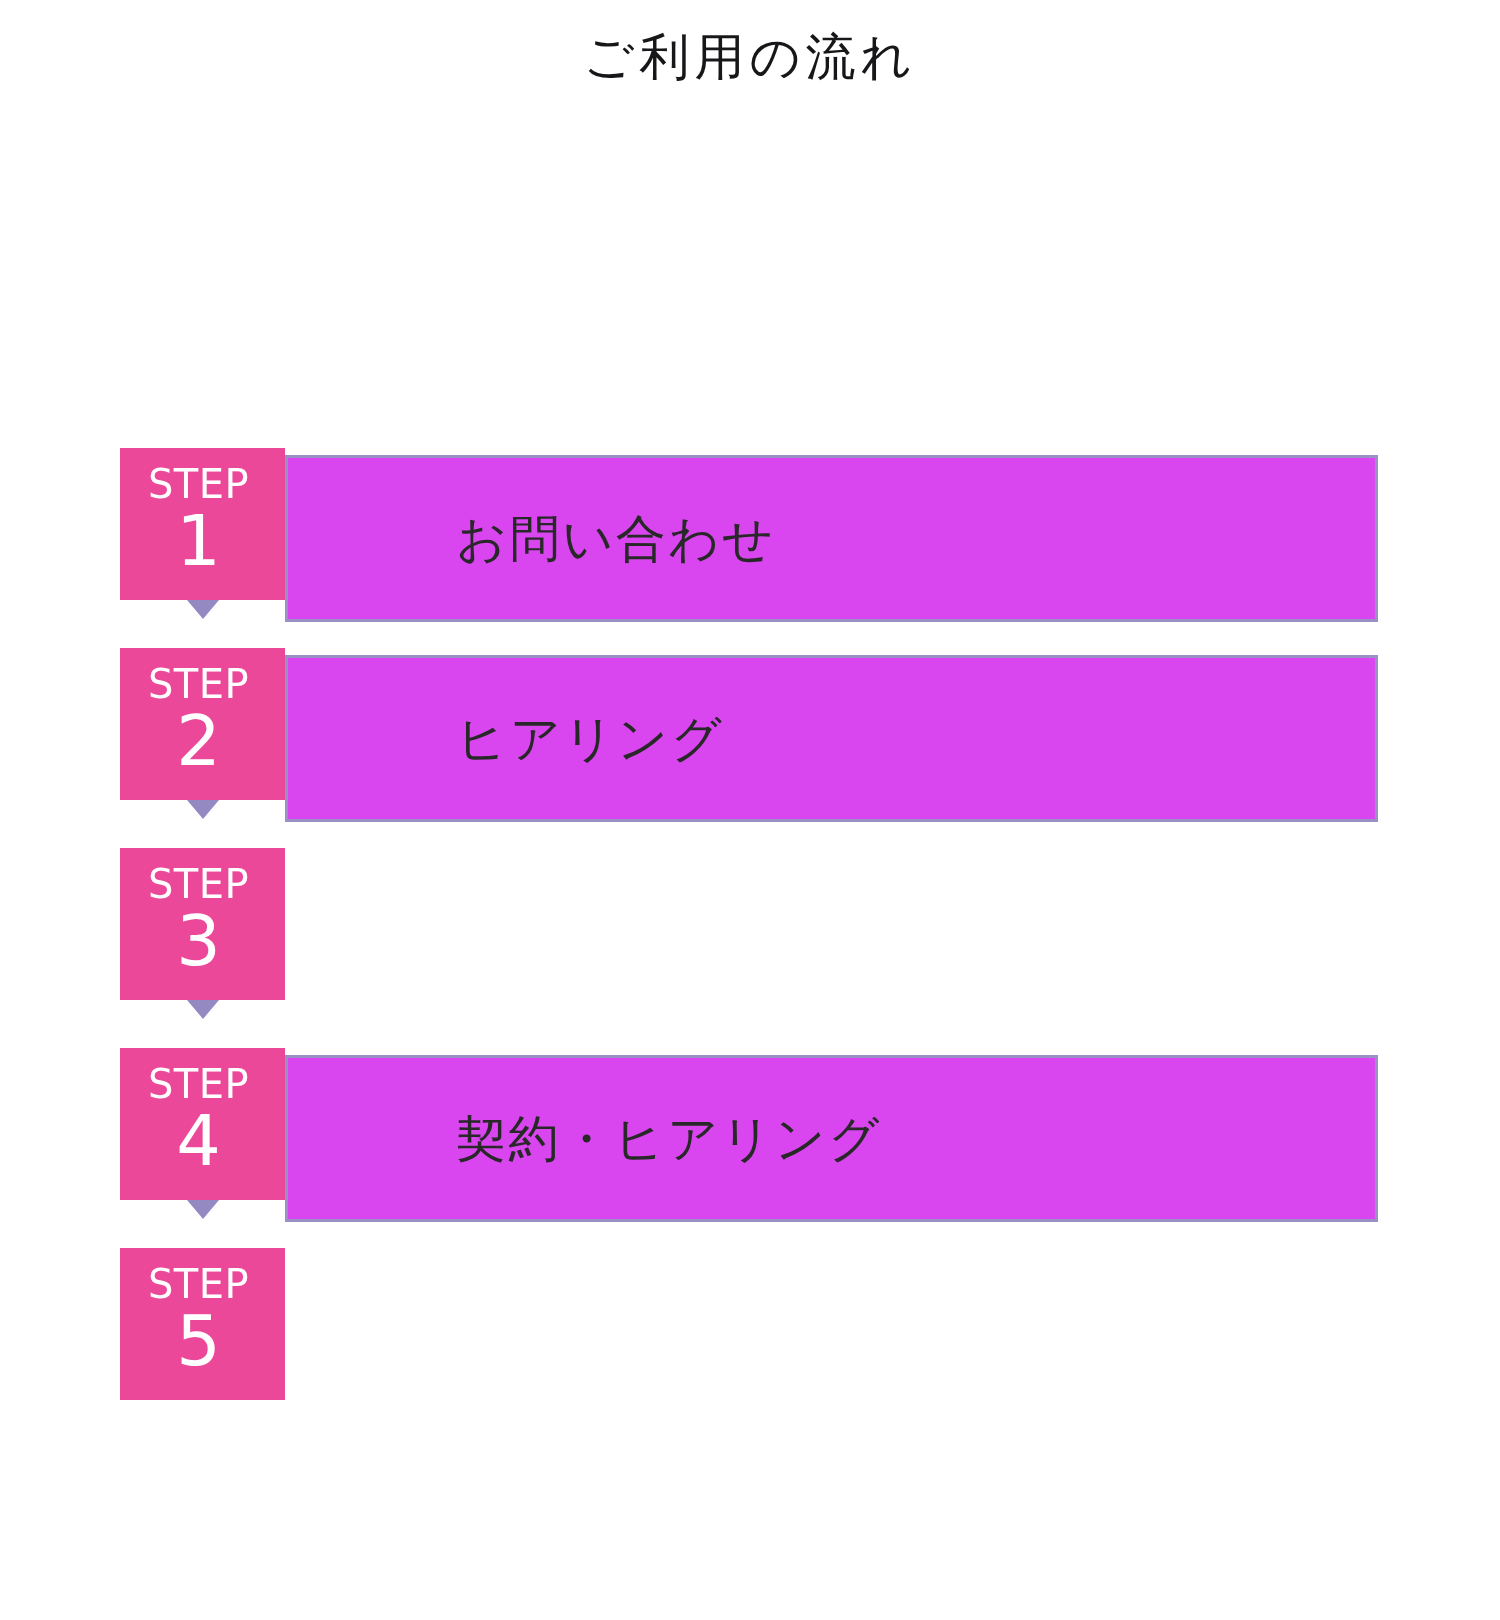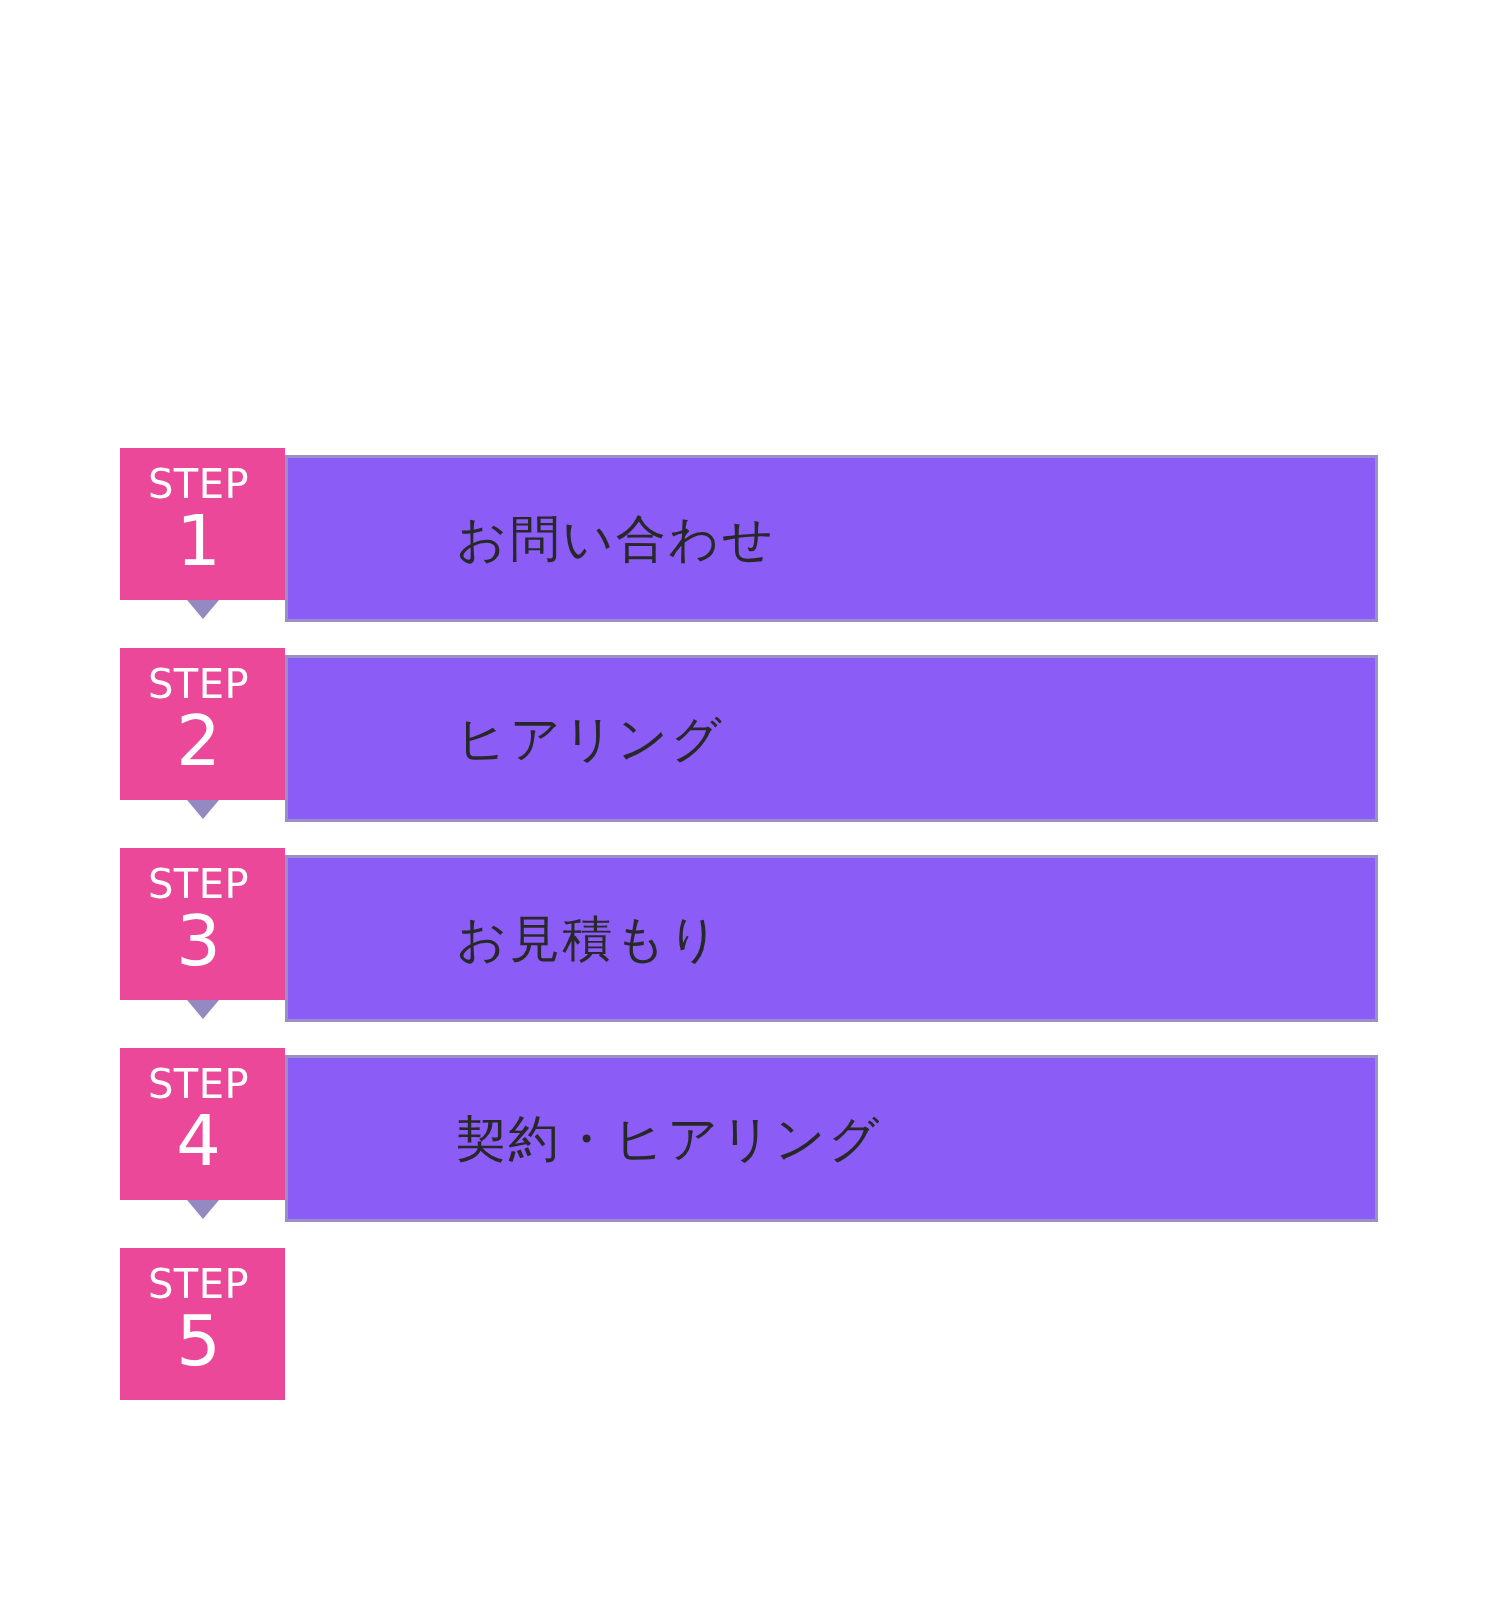--- a/index.html
+++ b/index.html
@@ -63,21 +63,21 @@
 
   
   .step-panel {
     position: absolute;
     left: 165px;
     top: 7px;
     width: 1093px;
     height: 167px;
     box-sizing: border-box;
     border: 3px solid #9a90c5;
-    background: #8b5cf6;
+    background: #d946ef;
   }
   .step-label {
     position: absolute;
     left: 168px;
     top: 50%;
     transform: translateY(-50%);
     font-family: "DejaVu Sans", "Liberation Sans", sans-serif;
     font-size: 50px;
     letter-spacing: 0.05em;
     color: #282828;
@@ -130,20 +130,21 @@
     border-left: 16px solid transparent;
     border-right: 16px solid transparent;
     border-top: 19px solid #9489c0;
     z-index: 3;
   }
 </style>
 </head>
 <body>
 
 <div class="header">
+  <p class="flow-subtitle">ご利用の流れ</p>
 </div>
 
 <div class="steps">
 
   <div class="step-row">
     <div class="step-panel">
       <span class="step-label">お問い合わせ</span>
     </div>
     <div class="step-badge">
       <span class="word">STEP</span>
@@ -157,23 +158,20 @@
       <span class="step-label">ヒアリング</span>
     </div>
     <div class="step-badge">
       <span class="word">STEP</span>
       <span class="num">2</span>
     </div>
     <div class="step-arrow"></div>
   </div>
 
   <div class="step-row">
-    <div class="step-panel">
-      <span class="step-label">お見積もり</span>
-    </div>
     <div class="step-badge">
       <span class="word">STEP</span>
       <span class="num">3</span>
     </div>
     <div class="step-arrow"></div>
   </div>
 
   <div class="step-row">
     <div class="step-panel">
       <span class="step-label">契約・ヒアリング</span>

